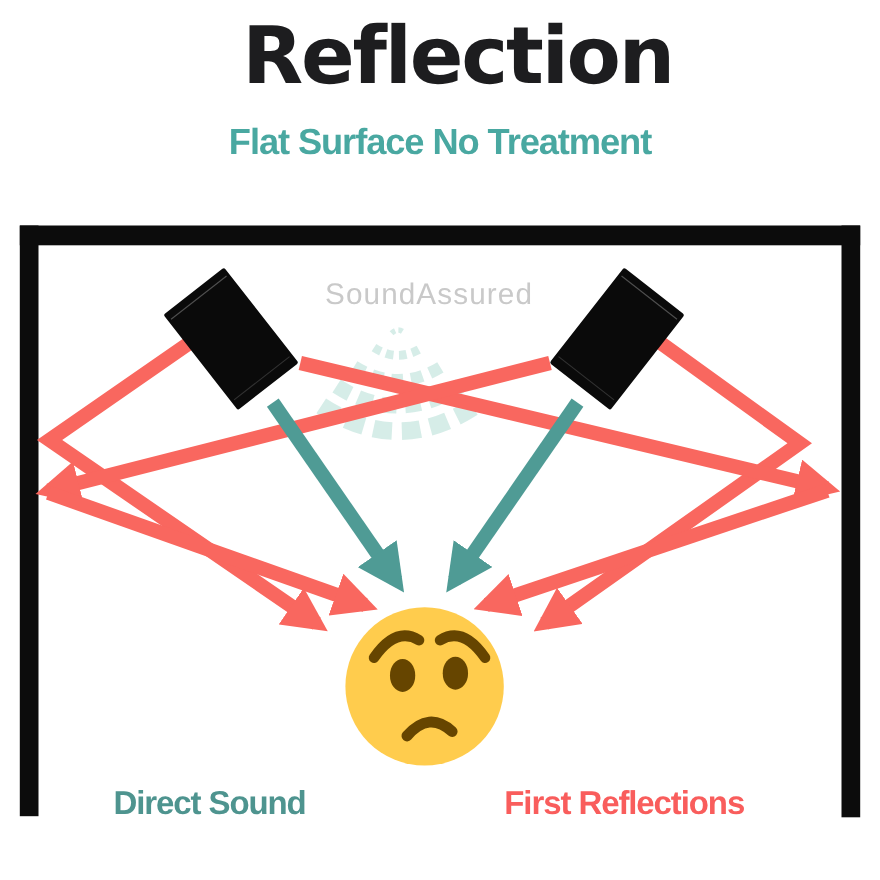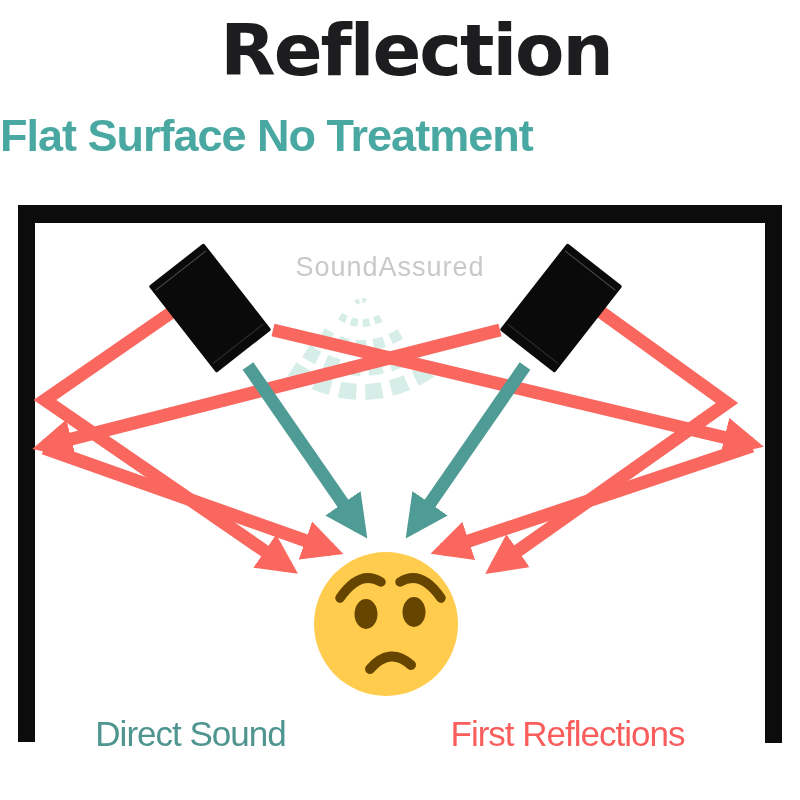--- a/index.html
+++ b/index.html
@@ -7,22 +7,22 @@
     position:relative;width:800px;height:800px;background:#ffffff;overflow:hidden;
     font-family:"Liberation Sans",sans-serif;
   }
   
   #title{
     position:absolute;top:8px;left:16px;width:100%;text-align:center;z-index:5;
     font-family:"DejaVu Sans",sans-serif;font-weight:bold;font-size:72px;
     letter-spacing:-2px;color:var(--c-title,#1d1d1f);
   }
   #subtitle{
-    position:absolute;top:110px;left:0;width:100%;text-align:left;z-index:5;
-    font-weight:bold;font-size:45px;letter-spacing:-1px;color:var(--c-subtitle_teal,#49a8a1);
+    position:absolute;top:110px;left:0;width:100%;text-align:center;z-index:5;
+    font-weight:bold;font-size:33px;letter-spacing:-1px;color:var(--c-subtitle_teal,#49a8a1);
   }
   
   #watermark{
     position:absolute;top:252px;left:0;width:780px;text-align:center;z-index:1;
     font-size:27px;letter-spacing:1px;color:var(--c-watermark_gray,#c9c9c9);font-weight:400;
   }
   
   .wall{position:absolute;background:var(--c-room_border,#0c0c0c);z-index:2;}
   #wall-top{left:18px;top:205px;width:764px;height:18px;}
   #wall-left{left:18px;top:205px;width:17px;height:537px;}
@@ -39,21 +39,21 @@
   .teal-line{stroke:var(--c-direct_teal,#4f9b95);stroke-width:13;fill:none;}
   .red-line{stroke:var(--c-reflection_red,#f9675f);stroke-width:13;fill:none;stroke-linejoin:miter;}
   .m-teal{fill:var(--c-direct_teal,#4f9b95);}
   .m-red{fill:var(--c-reflection_red,#f9675f);}
   .globe{stroke:var(--c-globe_teal,#cde9e3);fill:none;}
   .emoji-face{fill:var(--c-emoji_face,#ffcc4d);}
   .emoji-feature{fill:var(--c-emoji_features,#664500);}
   .emoji-stroke{stroke:var(--c-emoji_features,#664500);fill:none;stroke-linecap:round;}
   
   #legend{position:absolute;top:714px;left:0;width:100%;z-index:5;}
-  .legend-label{position:absolute;top:0;text-align:center;font-weight:normal;font-size:35px;letter-spacing:-1px;}
+  .legend-label{position:absolute;top:0;text-align:center;font-weight:bold;font-size:30px;letter-spacing:-1px;}
   #legend-direct{left:38px;width:305px;color:var(--c-direct_label_teal,#4e948f);}
   #legend-reflections{left:365px;width:405px;color:var(--c-reflection_label_red,#f95d5c);text-align:center;}
 </style>
 </head>
 <body>
 
 <div id="stage">
 
   <div id="title">Reflection</div>
   <div id="subtitle">Flat Surface No Treatment</div>

